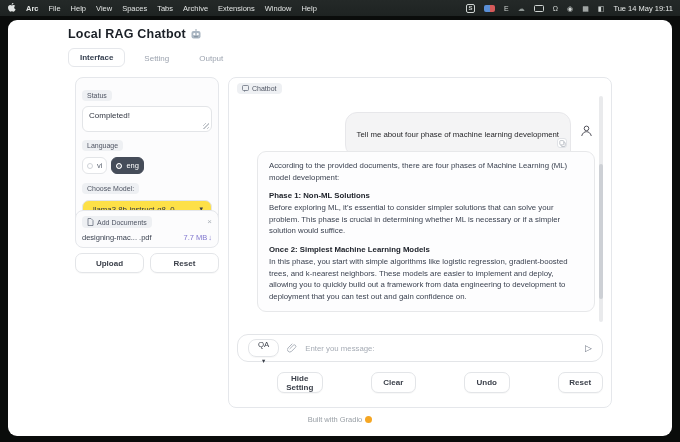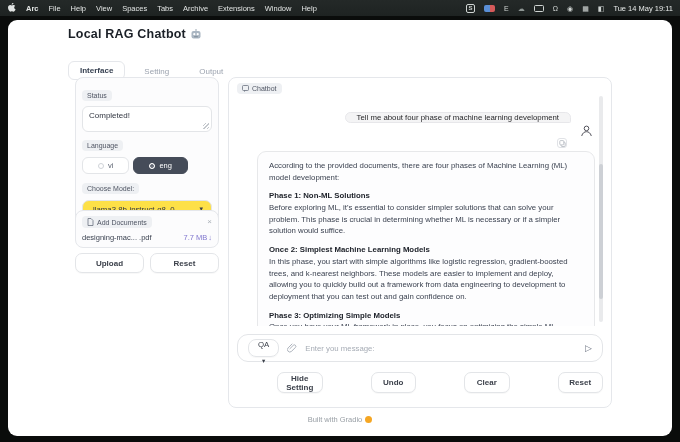--- a/index.html
+++ b/index.html
@@ -27,36 +27,36 @@
 
   
   .window { position:absolute; left:8px; top:20px; width:664px; height:416px;
     background:#ffffff; border-radius:9px; overflow:hidden; }
 
   .page-title { position:absolute; left:60px; top:7px; font-size:12.5px; font-weight:bold;
     color:#1b2027; letter-spacing:.2px; display:flex; align-items:center; gap:4px; }
 
   .tabs { position:absolute; left:60px; top:28px; display:flex; align-items:flex-end; gap:8px; }
   .tab { font-family:inherit; font-size:8px; padding:4px 11px; background:transparent; border:none;
-    color:#9ca3af; cursor:pointer;margin-top:13px; }
+    color:#9ca3af; cursor:pointer; }
   .tab.active { background:#fff; border:1px solid #e5e7eb; border-radius:6px; color:#374151; font-weight:bold; }
 
   
   .chip { display:inline-flex; align-items:center; gap:3px; background:#eef0f3; color:#4f5563;
     font-size:7px; padding:2px 5px; border-radius:4px; width:max-content; }
   .form-card { position:absolute; left:67px; top:57px; width:144px; background:#fcfcfd;
     border:1px solid #e5e7eb; border-radius:8px; padding:6px; }
   .textbox { margin-top:4px; position:relative; background:#fff; border:1px solid #e3e5e8;
     border-radius:6px; height:26px; padding:4px 6px; font-size:8px; color:#303540; }
   .resize-handle { position:absolute; right:2px; bottom:2px; width:6px; height:6px;
     background:repeating-linear-gradient(135deg,transparent,transparent 1.5px,#c3c7cc 1.5px,#c3c7cc 2.5px); }
   .section-gap { margin-top:8px; }
   .radio-row { display:flex; gap:4px; margin-top:5px; }
   .radio-pill { display:flex; align-items:center; gap:4px; border:1px solid #e3e5e8; background:#fff;
-    border-radius:6px; padding:3px 15px; font-size:7.5px; color:#5b6270; cursor:pointer; }
+    border-radius:6px; padding:3px 4px; font-size:7.5px; color:#5b6270; cursor:pointer; }
   .radio-pill .radio-dot { width:6px; height:6px; border-radius:50%; border:1px solid #cfd3d8; background:#fff; }
   .radio-pill.selected { background:#454c59; border-color:#454c59; color:#fff; }
   .radio-pill.selected .radio-dot { border-color:#fff; background:#fff; box-shadow:inset 0 0 0 1.5px #454c59; }
   .dropdown { margin-top:5px; display:flex; align-items:center; background:#fde047; border:1px solid #e3e5e8;
     border-radius:7px; height:18px; padding:0 8px 0 10px; font-size:7.8px; color:#303540; cursor:pointer; }
   .dropdown .arrow { margin-left:auto; font-size:7px; color:#3c414b; }
 
   .file-card { position:absolute; left:67px; top:190px; width:144px; background:#fcfcfd;
     border:1px solid #e5e7eb; border-radius:8px; padding:5px 6px; }
   .file-head { display:flex; align-items:center; }
@@ -73,21 +73,21 @@
   
   .chat-card { position:absolute; left:220px; top:57px; width:384px; height:331px;
     background:#fff; border:1px solid #e5e7eb; border-radius:8px; }
   .chat-chip { position:absolute; left:8px; top:5px; }
   .chat-area { position:absolute; left:0; top:18px; width:384px; height:230px; overflow:hidden; }
   .scrollbar { position:absolute; right:10px; top:0; width:4px; height:226px;
     background:#e9eaec; border-radius:2px; }
   .scroll-thumb { position:absolute; left:0; top:30%; width:4px; height:60%;
     background:#cdd0d5; border-radius:2px; }
   .user-bubble { position:absolute; right:42px; top:16px; max-width:240px; background:#f4f4f5;
-    border:1px solid #e7e7ea; border-radius:12px 12px 3px 12px; padding:0 11px;
+    border:1px solid #e7e7ea; border-radius:12px 12px 3px 12px; padding:17px 11px;
     font-size:7.8px; color:#27272a; }
   .copy-btn { position:absolute; right:46px; top:42px; width:10px; height:10px; background:#fff;
     border:1px solid #e0e2e6; border-radius:3px; display:flex; align-items:center; justify-content:center; cursor:pointer; }
   .user-avatar { position:absolute; right:20px; top:28px; }
   .bot-panel { position:absolute; left:28px; top:55px; width:338px; background:#fdfdfe;
     border:1px solid #e7e8ea; border-radius:9px; padding:8px 11px;
     font-size:7.8px; line-height:1.5; color:#3b4250; }
   .bot-sec { margin-top:7px; }
   .bot-h { font-weight:bold; color:#20242c; }
 
@@ -251,24 +251,20 @@
           <div>According to the provided documents, there are four phases of Machine Learning (ML) model development:</div>
           <div id="bot-sections">
               <div class="bot-sec">
                 <div class="bot-h">Phase 1: Non-ML Solutions</div>
                 <div class="bot-p">Before exploring ML, it's essential to consider simpler solutions that can solve your problem. This phase is crucial in determining whether ML is necessary or if a simpler solution would suffice.</div>
               </div>
               <div class="bot-sec">
                 <div class="bot-h">Once 2: Simplest Machine Learning Models</div>
                 <div class="bot-p">In this phase, you start with simple algorithms like logistic regression, gradient-boosted trees, and k-nearest neighbors. These models are easier to implement and deploy, allowing you to quickly build out a framework from data engineering to development to deployment that you can test out and gain confidence on.</div>
               </div>
-              <div class="bot-sec">
-                <div class="bot-h">Phase 3: Optimizing Simple Models</div>
-                <div class="bot-p">Once you have your ML framework in place, you focus on optimizing the simple ML</div>
-              </div>
             </div>
         </div>
 
         <div class="scrollbar">
           <div class="scroll-thumb"></div>
         </div>
       </div>
 
       <div class="input-row">
         <div class="qa-select">
@@ -279,22 +275,22 @@
           <svg width="10" height="10" viewBox="0 0 12 12">
               <path d="M3.5 6.8l4-4a1.8 1.8 0 012.6 2.6L5.4 10a2.9 2.9 0 01-4.1-4.1L6 1.2" fill="none" stroke="#9ca3af" stroke-width="1" stroke-linecap="round"></path>
             </svg>
         </span>
         <span class="placeholder">Enter you message:</span>
         <span class="send-btn">▷</span>
       </div>
 
       <div class="action-row" id="action-buttons">
           <button class="btn action">Hide Setting</button>
+          <button class="btn action">Clear</button>
           <button class="btn action">Undo</button>
-          <button class="btn action">Clear</button>
           <button class="btn action">Reset</button>
         </div>
     </div>
 
     <div class="footer">
       <span>Built with Gradio</span>
       <span class="gradio-logo"></span>
     </div>
 
   </div>

